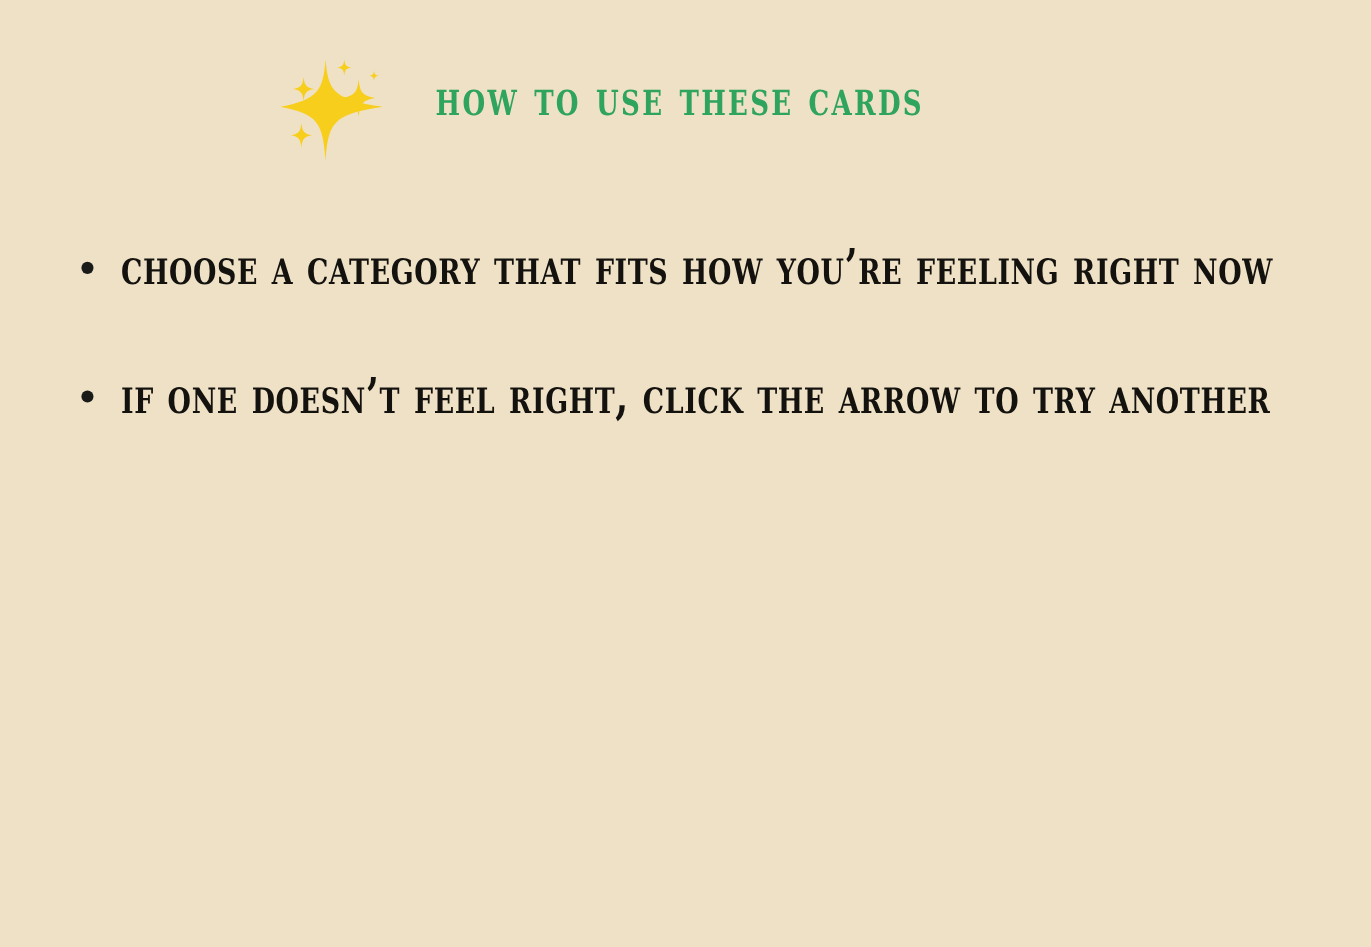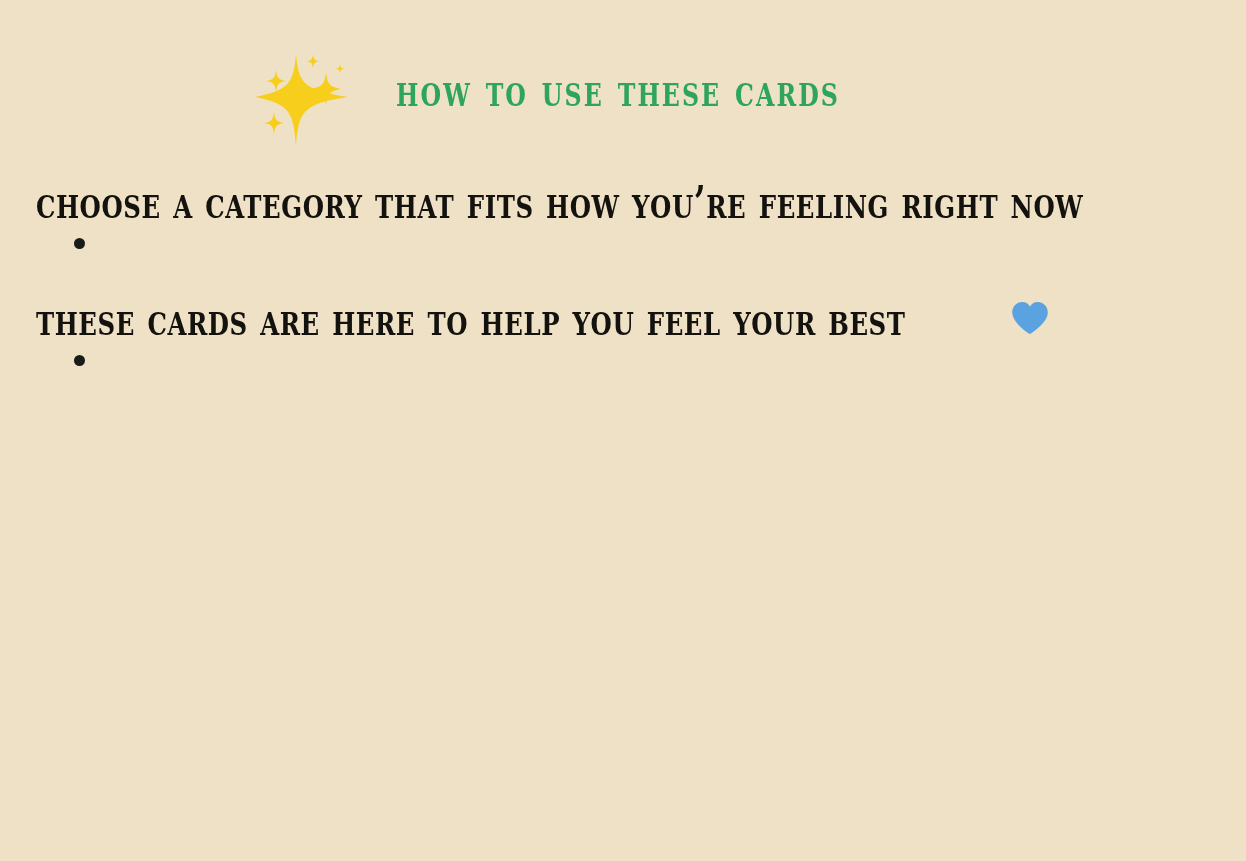--- a/index.html
+++ b/index.html
@@ -62,22 +62,23 @@
   .bullet-list {
     position: absolute;
     left: 0;
     top: 184px;
     width: 1246px;
   }
 
   .bullet-item {
     position: relative;
     height: 117px;
+    padding-left: 74px;
     display: flex;
-    align-items: flex-start;
+    align-items: center;
   }
 
   .bullet-dot {
     position: absolute;
     left: 74px;
     top: 50%;
     width: 11px;
     height: 11px;
     margin-top: -5px;
     border-radius: 50%;
@@ -137,25 +138,20 @@
 
   <div class="bullet-list">
 
     <div class="bullet-item">
       <span class="bullet-dot"></span>
       <span class="bullet-text">Choose a category that fits how you’re feeling right now</span>
     </div>
 
 
 
-
     <div class="bullet-item">
       <span class="bullet-dot"></span>
-      <span class="bullet-text">These cards are here to help you feel your best</span>
-      <span class="heart-icon">
-        <svg viewBox="0 0 38 34" width="38" height="34" aria-hidden="true">
-          <path d="M19 33.2 C19 33.2 1.2 22.4 1.2 11.6 C1.2 5.2 5.8 1 11.2 1 C14.9 1 17.6 2.9 19 5.6 C20.4 2.9 23.1 1 26.8 1 C32.2 1 36.8 5.2 36.8 11.6 C36.8 22.4 19 33.2 19 33.2 Z" fill="#5BA3E0"></path>
-        </svg>
-      </span>
+      <span class="bullet-text">If one doesn’t feel right, click the arrow to try another</span>
     </div>
+
 
   </div>
 </div>
 
 </body></html>

